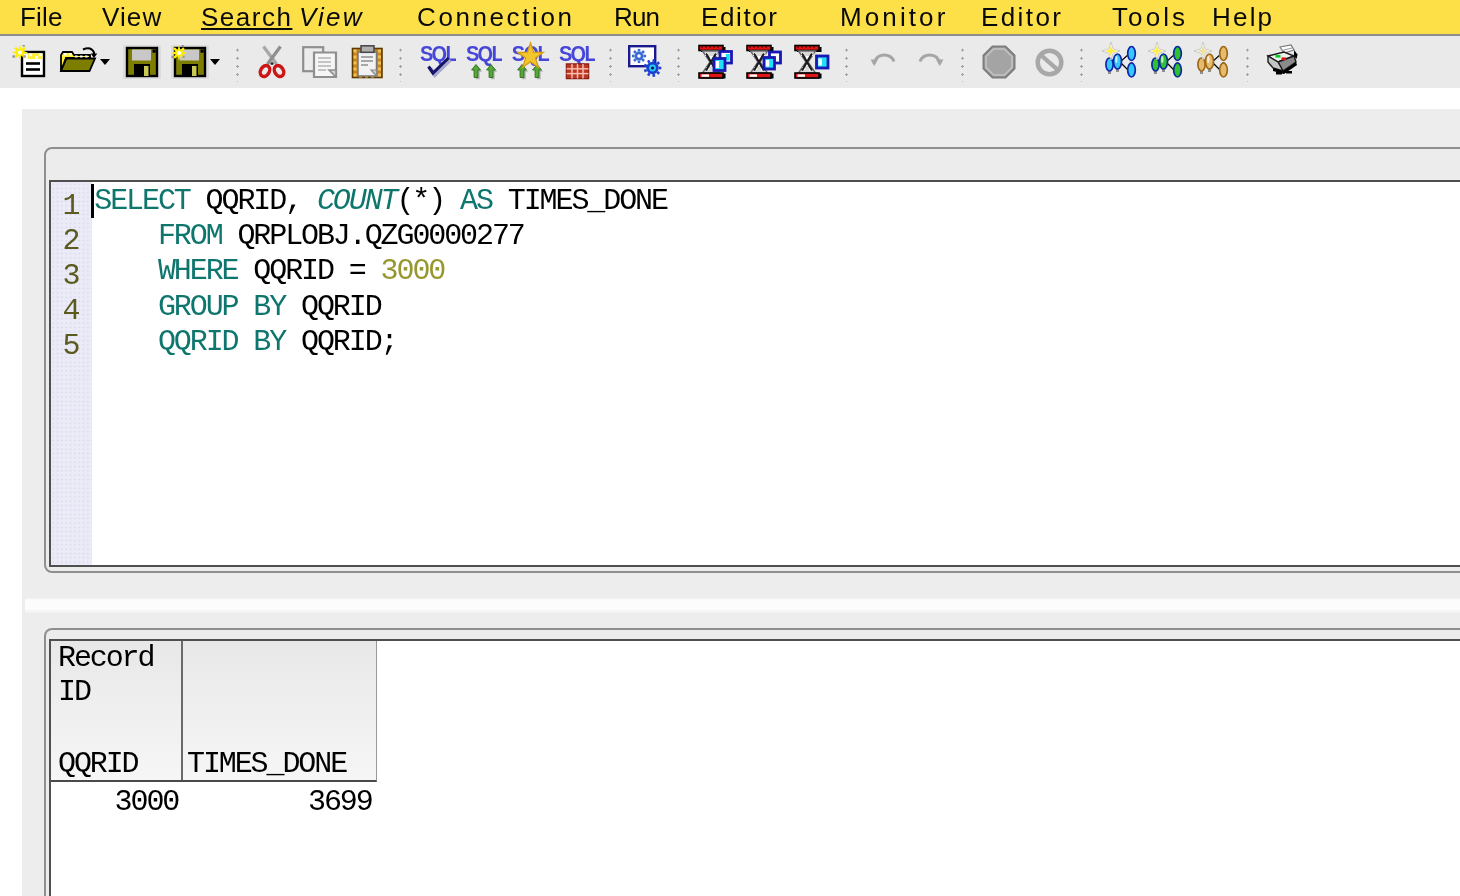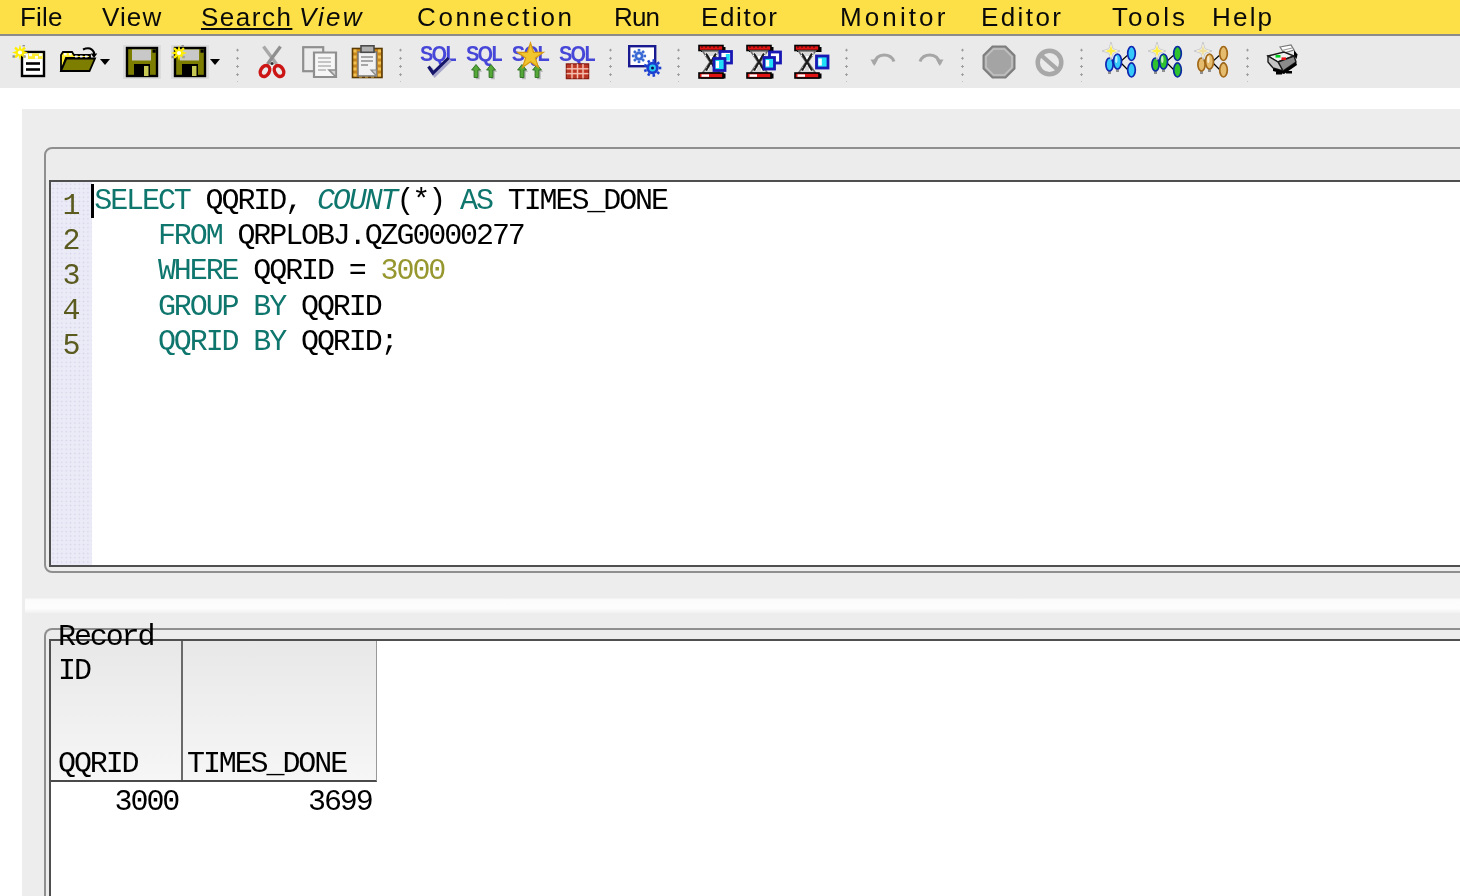--- a/index.html
+++ b/index.html
@@ -434,17 +434,17 @@
     <span class="kw">WHERE</span> QQRID = <span class="num">3000</span>
     <span class="kw">GROUP</span> <span class="kw">BY</span> QQRID
     <span class="kw">QQRID</span> <span class="kw">BY</span> QQRID;</pre>
 
   <div class="abs" id="splitter"></div>
 
   <div class="abs" id="respanel"></div>
   <div class="abs" id="ressunk"></div>
   <div class="abs" id="reshead"></div>
   <div class="abs" id="coldiv"></div>
-  <div class="abs mono2" style="left:58px;top:620px;">Record<br>ID</div>
+  <div class="abs mono2" style="left:58px;top:641px;">Record<br>ID</div>
   <div class="abs mono" style="left:58px;top:747.1px;">QQRID</div>
   <div class="abs mono" style="left:187px;top:747.1px;">TIMES_DONE</div>
   <div class="abs mono" style="left:114.6px;top:785.1px;">3000</div>
   <div class="abs mono" style="left:308px;top:785.1px;">3699</div>
 
 </body></html>

